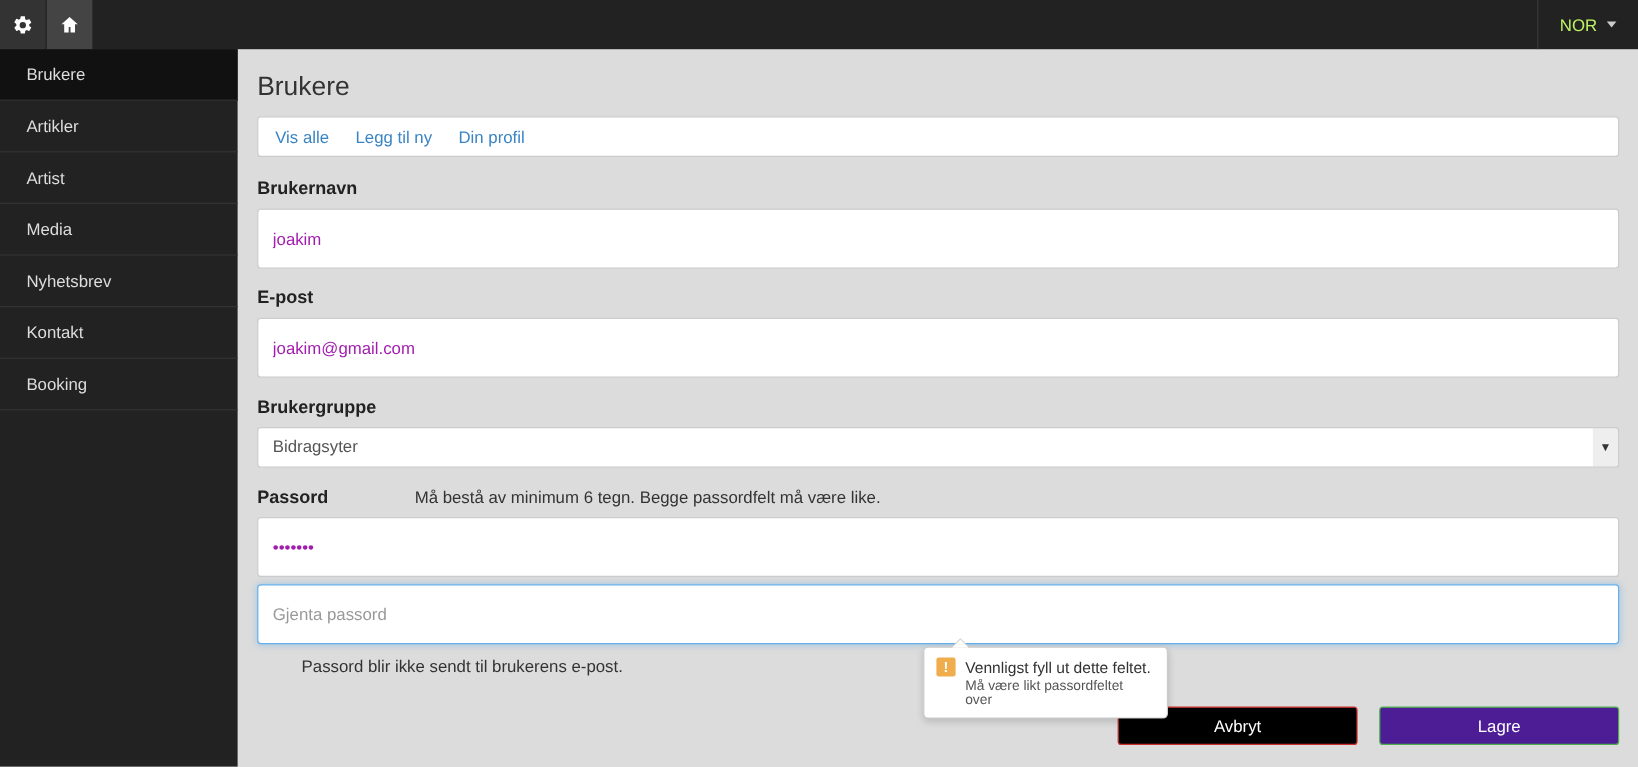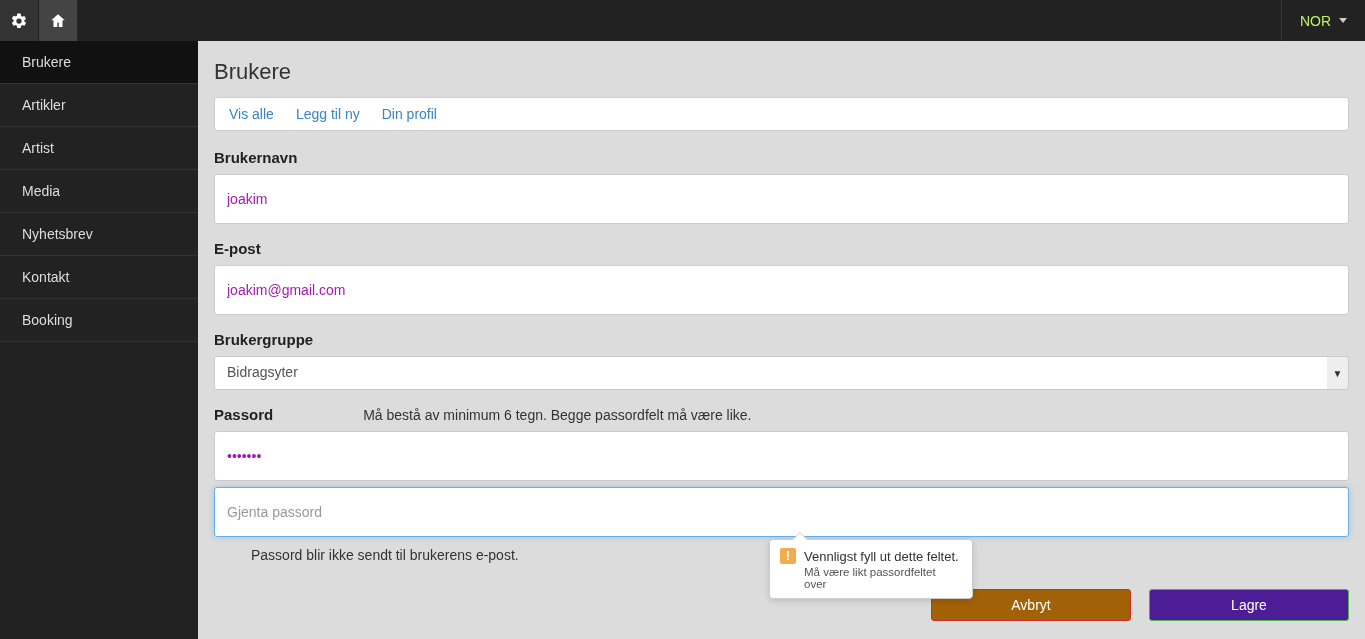--- a/index.html
+++ b/index.html
@@ -121,21 +121,21 @@
   .form-label {
     display: block;
     font-weight: bold;
     font-size: 15px;
     color: #222;
     margin-bottom: 8px;
   }
   .label-row {
     display: flex;
     align-items: baseline;
-    gap: 90px;
+    gap: 72px;
     margin-bottom: 8px;
   }
   .label-row .form-label { margin-bottom: 0; }
   .hint {
     font-size: 14px;
     color: #333;
     font-weight: normal;
   }
   .form-control {
     width: 100%;
@@ -199,21 +199,21 @@
     width: 200px;
     height: 32px;
     border: 1px solid transparent;
     border-radius: 3px;
     color: #fff;
     font-size: 14px;
     cursor: pointer;
     text-align: center;
   }
   .btn-cancel {
-    background: #a16207;
+    background: #000000;
     border-color: #c9302c;
   }
   .btn-save {
     background: #4c1d95;
     border-color: #4cae4c;
   }
 
   
   .tooltip {
     position: absolute;

